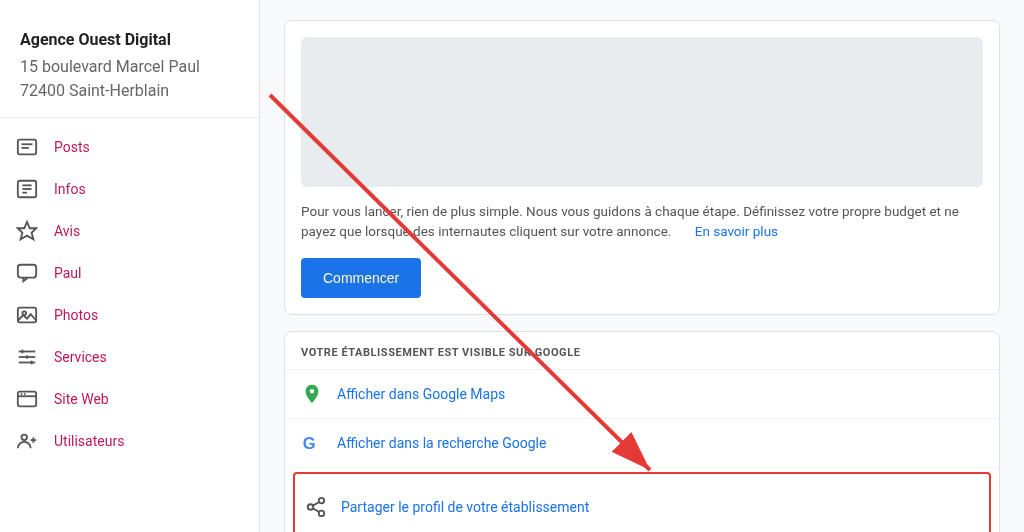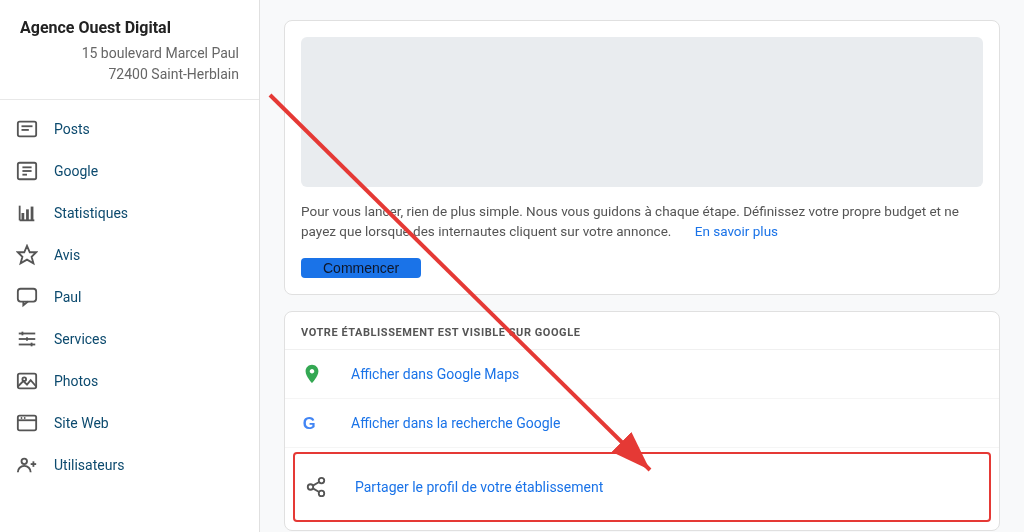--- a/index.html
+++ b/index.html
@@ -6,58 +6,57 @@
     body { font-family: 'Roboto', Arial, sans-serif; font-size: 14px; color: #333; background: #fff; display: flex; height: 532px; overflow: hidden; }
 
     
     .sidebar {
       width: 260px;
       min-width: 260px;
       background: #fff;
       border-right: 1px solid #e0e0e0;
       display: flex;
       flex-direction: column;
-      padding-top: 0;
+      padding-top: 12px;
       overflow-y: auto;
     }
 
     .business-info {
       padding: 18px 20px 14px 20px;
       border-bottom: 1px solid #e8e8e8;
     }
 
     .business-name {
       font-size: 16px;
       font-weight: 700;
       color: #222;
       line-height: 1.3;
       margin-bottom: 4px;
     }
 
     .business-address {
-      font-size: 14px;
+      font-size: 16px;
       color: #666;
       line-height: 1.5;
-      text-align: right;
     }
 
     .nav-list {
       list-style: none;
       padding: 8px 0;
     }
 
     .nav-item {
       display: flex;
       align-items: center;
       padding: 10px 16px 10px 16px;
       cursor: pointer;
       border-radius: 0 24px 24px 0;
       margin-right: 12px;
       gap: 16px;
-      color: #0c4a6e;
+      color: #be185d;
       font-size: 14px;
     }
 
     .nav-item.active {
       background: #e8f0fe;
       color: #1a73e8;
       font-weight: 500;
     }
 
     .nav-item.active .nav-icon {
@@ -124,24 +123,24 @@
 
     .ad-text a {
       color: #1a73e8;
       text-decoration: none;
     }
 
     .btn-commencer {
       display: inline-block;
       margin: 0 16px 16px 16px;
       background: #1a73e8;
-      color: #0f172a;
+      color: #fef9c3;
       border: none;
       border-radius: 4px;
-      padding: 2px 22px;
+      padding: 12px 22px;
       font-size: 14px;
       font-weight: 500;
       cursor: pointer;
     }
 
     
     .visibility-card {
       background: #fff;
       border: 1px solid #e0e0e0;
       border-radius: 8px;
@@ -155,21 +154,21 @@
       color: #555;
       letter-spacing: 0.05em;
       text-transform: uppercase;
       border-bottom: 1px solid #f0f0f0;
     }
 
     .visibility-item {
       display: flex;
       align-items: center;
       padding: 13px 16px;
-      gap: 28px;
+      gap: 14px;
       border-bottom: 1px solid #f5f5f5;
       cursor: pointer;
     }
 
     .visibility-item:last-child {
       border-bottom: none;
     }
 
     .visibility-item.highlighted {
       border: 2px solid #e53935;
@@ -224,84 +223,72 @@
 
     <li class="nav-item">
       <span class="nav-icon">
         <svg class="icon-svg" viewBox="0 0 24 24" fill="none" stroke="#555" stroke-width="2">
           <rect x="2" y="3" width="20" height="18" rx="2"></rect>
           <line x1="7" y1="8" x2="17" y2="8"></line>
           <line x1="7" y1="12" x2="17" y2="12"></line>
           <line x1="7" y1="16" x2="12" y2="16"></line>
         </svg>
       </span>
-      <span class="nav-label">Google</span>
-    </li>
-
-    <li class="nav-item">
-      <span class="nav-icon">
-        <svg class="icon-svg" viewBox="0 0 24 24" fill="none" stroke="#555" stroke-width="2">
-          <line x1="4" y1="20" x2="4" y2="4"></line>
-          <line x1="4" y1="20" x2="20" y2="20"></line>
-          <rect x="6" y="12" width="3" height="8" fill="#555" stroke="none"></rect>
-          <rect x="11" y="8" width="3" height="12" fill="#555" stroke="none"></rect>
-          <rect x="16" y="5" width="3" height="15" fill="#555" stroke="none"></rect>
-        </svg>
-      </span>
-      <span class="nav-label">Statistiques</span>
-    </li>
+      <span class="nav-label">Infos</span>
+    </li>
+
 
     <li class="nav-item">
       <span class="nav-icon">
         <svg class="icon-svg" viewBox="0 0 24 24" fill="none" stroke="#555" stroke-width="2">
           <polygon points="12,2 15,9 22,9 17,14 19,21 12,17 5,21 7,14 2,9 9,9"></polygon>
         </svg>
       </span>
       <span class="nav-label">Avis</span>
     </li>
 
     <li class="nav-item">
       <span class="nav-icon">
         <svg class="icon-svg" viewBox="0 0 24 24" fill="none" stroke="#555" stroke-width="2">
           <rect x="2" y="3" width="20" height="14" rx="3"></rect>
           <polyline points="8,17 8,21 13,17"></polyline>
         </svg>
       </span>
       <span class="nav-label">Paul</span>
+    </li>
+
+    <li class="nav-item">
+      <span class="nav-icon">
+        <svg class="icon-svg" viewBox="0 0 24 24" fill="none" stroke="#555" stroke-width="2">
+          <rect x="2" y="4" width="20" height="16" rx="2"></rect>
+          <circle cx="9" cy="10" r="2"></circle>
+          <polyline points="2,18 8,12 12,16 16,11 22,18"></polyline>
+        </svg>
+      </span>
+      <span class="nav-label">Photos</span>
     </li>
 
     <li class="nav-item">
       <span class="nav-icon">
         <svg class="icon-svg" viewBox="0 0 24 24" fill="none" stroke="#555" stroke-width="2">
           <line x1="3" y1="6" x2="21" y2="6"></line>
           <line x1="3" y1="12" x2="21" y2="12"></line>
           <line x1="3" y1="18" x2="21" y2="18"></line>
           <line x1="7" y1="4" x2="7" y2="8"></line>
           <line x1="12" y1="10" x2="12" y2="14"></line>
           <line x1="17" y1="16" x2="17" y2="20"></line>
         </svg>
       </span>
       <span class="nav-label">Services</span>
     </li>
 
     <li class="nav-item">
       <span class="nav-icon">
         <svg class="icon-svg" viewBox="0 0 24 24" fill="none" stroke="#555" stroke-width="2">
           <rect x="2" y="4" width="20" height="16" rx="2"></rect>
-          <circle cx="9" cy="10" r="2"></circle>
-          <polyline points="2,18 8,12 12,16 16,11 22,18"></polyline>
-        </svg>
-      </span>
-      <span class="nav-label">Photos</span>
-    </li>
-
-    <li class="nav-item">
-      <span class="nav-icon">
-        <svg class="icon-svg" viewBox="0 0 24 24" fill="none" stroke="#555" stroke-width="2">
-          <rect x="2" y="4" width="20" height="16" rx="2"></rect>
           <line x1="2" y1="9" x2="22" y2="9"></line>
           <circle cx="6" cy="6.5" r="1" fill="#555" stroke="none"></circle>
           <circle cx="9.5" cy="6.5" r="1" fill="#555" stroke="none"></circle>
         </svg>
       </span>
       <span class="nav-label">Site Web</span>
     </li>
 
     <li class="nav-item">
       <span class="nav-icon">

